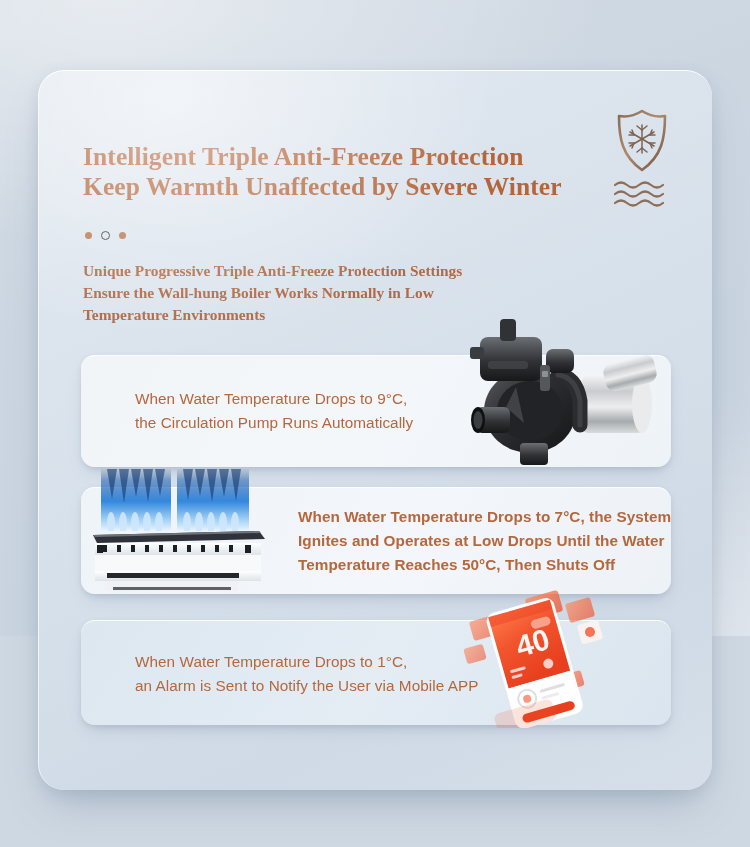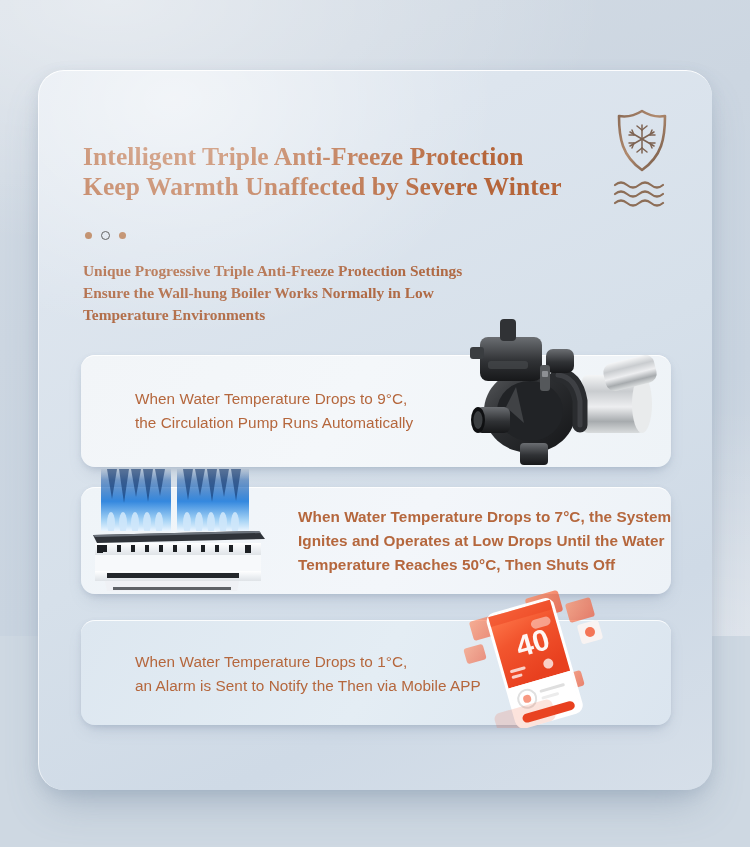--- a/index.html
+++ b/index.html
@@ -425,18 +425,18 @@
             <rect x="44" y="122" width="54" height="9" rx="4.5" fill="#e8401f"></rect>
           </g>
 
           <g opacity=".16">
             <rect x="34" y="118" width="60" height="22" rx="6" fill="#f2552e" transform="rotate(-16 64 129)"></rect>
           </g>
         </svg>
       </div>
       <div class="card-text">
         <span class="ln">When Water Temperature Drops to 1°C,</span>
-        <span class="ln">an Alarm is Sent to Notify the Then via Mobile APP</span>
+        <span class="ln">an Alarm is Sent to Notify the User via Mobile APP</span>
       </div>
     </div>
 
   </div>
 </div>
 
 </body></html>

